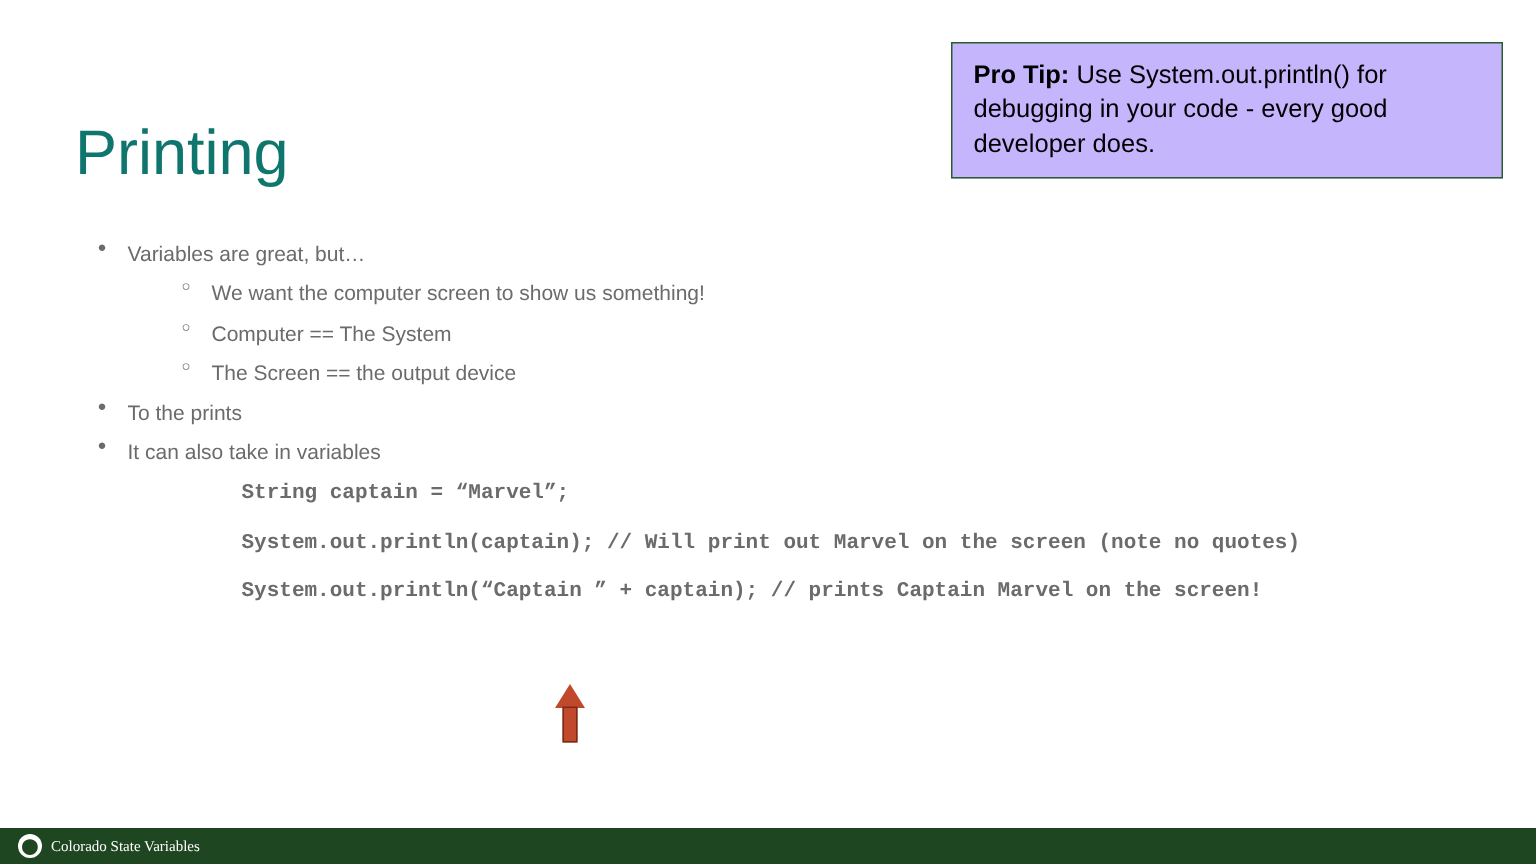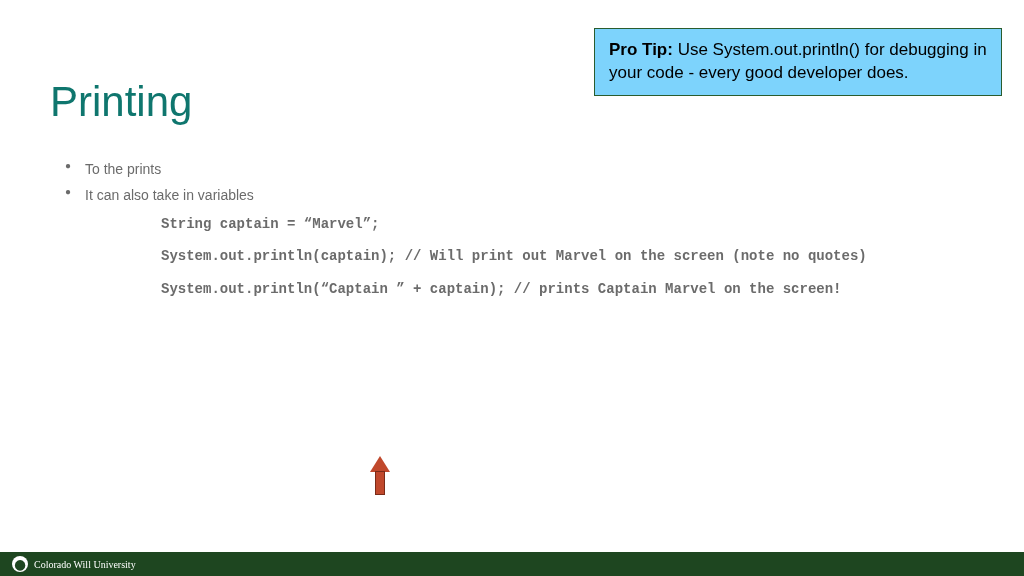--- a/index.html
+++ b/index.html
@@ -20,22 +20,22 @@
       left: 50px;
       top: 78px;
       font-size: 42px;
       font-weight: 400;
       color: #0f766e;
     }
     .pro-tip-box {
       position: absolute;
       right: 22px;
       top: 28px;
-      width: 408px;
-      background: #7dd3fc;
+      width: 368px;
+      background: #c4b5fd;
       border: 1px solid #2a5c2e;
       padding: 10px 14px;
       font-size: 17px;
       line-height: 1.35;
       color: #000000;
     }
     .pro-tip-box .label {
       font-weight: bold;
     }
     .content {
@@ -154,20 +154,28 @@
 <div class="pro-tip-box">
   <span class="label">Pro Tip:</span>
   <span>Use System.out.println() for debugging in your code - every good developer does.</span>
 </div>
 
 <h1 class="title">Printing</h1>
 
 <div class="content">
   <ul>
     <li>
+      <span>Variables are great, but…</span>
+      <ul>
+        <li><span>We want the computer screen to show us something!</span></li>
+        <li><span>Computer == The System</span></li>
+        <li><span>The Screen == the output device</span></li>
+      </ul>
+    </li>
+    <li>
       <span>To the prints</span>
       <ul>
       </ul>
     </li>
     <li>
       <span>It can also take in variables</span>
       <div class="code-block">
         <span class="mono">String captain = “Marvel”;</span>
         <span class="mono">System.out.println(captain);  // Will print out Marvel on the screen (note no quotes)</span>
         <span class="mono">System.out.println(“Captain ” + captain); // prints Captain Marvel on the screen!</span>
@@ -176,14 +184,14 @@
   </ul>
 </div>
 
 <div class="arrow">
   <div class="arrow-head"></div>
   <div class="arrow-stem"></div>
 </div>
 
 <div class="footer">
   <div class="footer-logo">⬤</div>
-  <div class="footer-text">Colorado Will University</div>
+  <div class="footer-text">Colorado State Variables</div>
 </div>
 
 </body></html>

